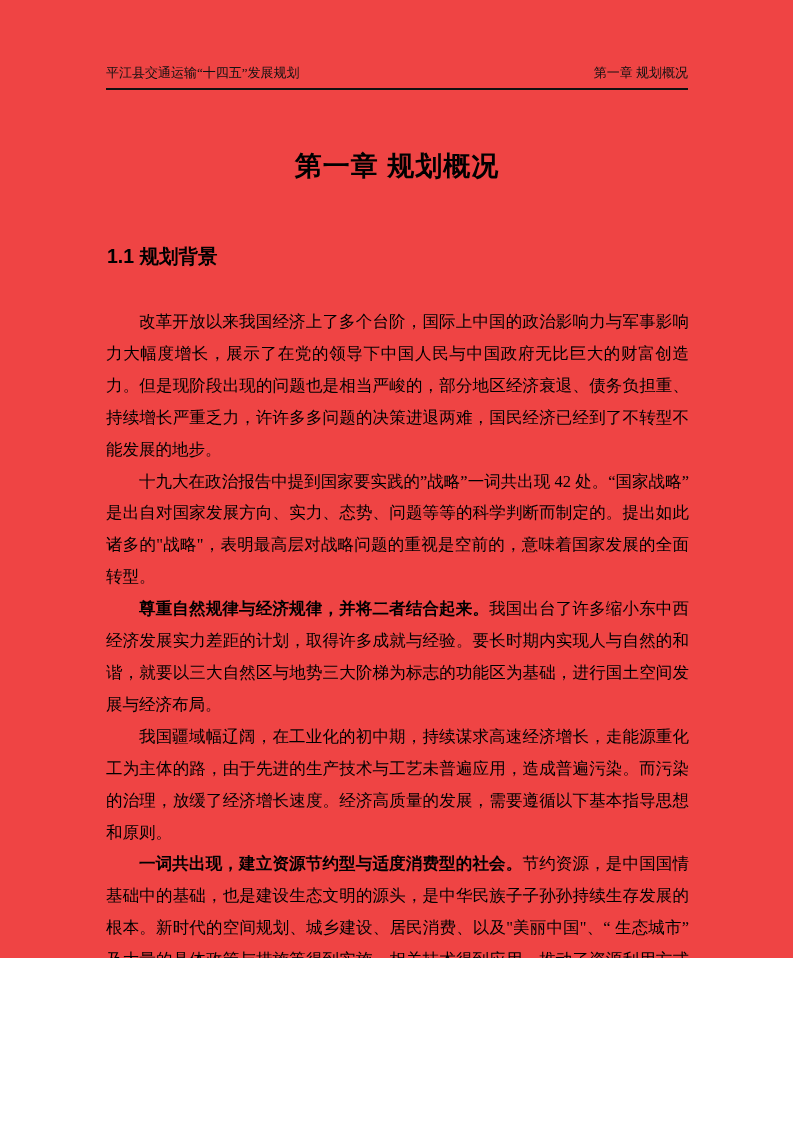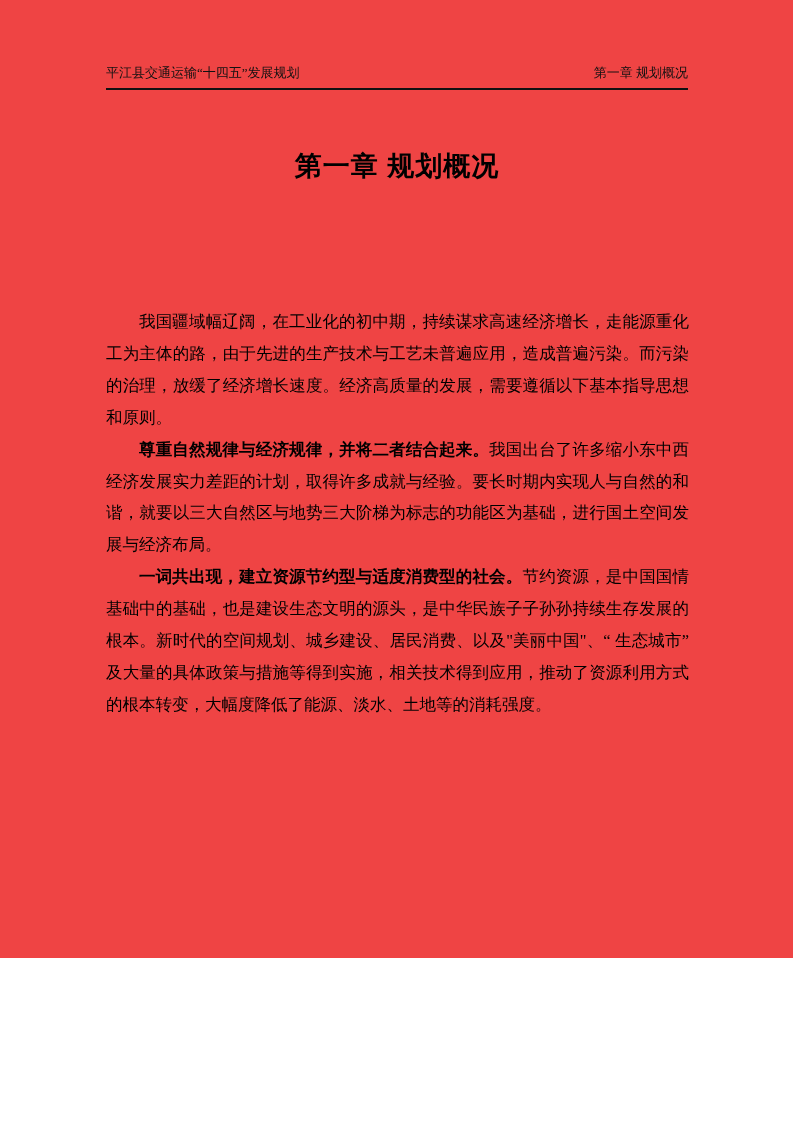--- a/index.html
+++ b/index.html
@@ -93,22 +93,25 @@
 
 <div class="page">
 
   <div class="running-header">
     <span>平江县交通运输“十四五”发展规划</span>
     <span>第一章 规划概况</span>
   </div>
 
   <h1 class="chapter-title">第一章 规划概况</h1>
 
+  <h2 class="section-heading">1.1 规划背景</h2>
 
   <div class="body-text">
+    <p><span class="lead"></span><span>改革开放以来我国经济上了多个台阶，国际上中国的政治影响力与军事影响力大幅度增长，展示了在党的领导下中国人民与中国政府无比巨大的财富创造力。但是现阶段出现的问题也是相当严峻的，部分地区经济衰退、债务负担重、持续增长严重乏力，许许多多问题的决策进退两难，国民经济已经到了不转型不能发展的地步。</span></p>
+    <p><span class="lead"></span><span>十九大在政治报告中提到国家要实践的”战略”一词共出现 42 处。“国家战略”是出自对国家发展方向、实力、态势、问题等等的科学判断而制定的。提出如此诸多的"战略"，表明最高层对战略问题的重视是空前的，意味着国家发展的全面转型。</span></p>
+    <p><span class="lead">尊重自然规律与经济规律，并将二者结合起来。</span><span>我国出台了许多缩小东中西经济发展实力差距的计划，取得许多成就与经验。要长时期内实现人与自然的和谐，就要以三大自然区与地势三大阶梯为标志的功能区为基础，进行国土空间发展与经济布局。</span></p>
     <p><span class="lead"></span><span>我国疆域幅辽阔，在工业化的初中期，持续谋求高速经济增长，走能源重化工为主体的路，由于先进的生产技术与工艺未普遍应用，造成普遍污染。而污染的治理，放缓了经济增长速度。经济高质量的发展，需要遵循以下基本指导思想和原则。</span></p>
-    <p><span class="lead">尊重自然规律与经济规律，并将二者结合起来。</span><span>我国出台了许多缩小东中西经济发展实力差距的计划，取得许多成就与经验。要长时期内实现人与自然的和谐，就要以三大自然区与地势三大阶梯为标志的功能区为基础，进行国土空间发展与经济布局。</span></p>
     <p><span class="lead">一词共出现，建立资源节约型与适度消费型的社会。</span><span>节约资源，是中国国情基础中的基础，也是建设生态文明的源头，是中华民族子子孙孙持续生存发展的根本。新时代的空间规划、城乡建设、居民消费、以及"美丽中国"、“ 生态城市”及大量的具体政策与措施等得到实施，相关技术得到应用，推动了资源利用方式的根本转变，大幅度降低了能源、淡水、土地等的消耗强度。</span></p>
   </div>
 
   <div class="page-footer">-1-</div>
 
 </div>
 
 </body></html>

